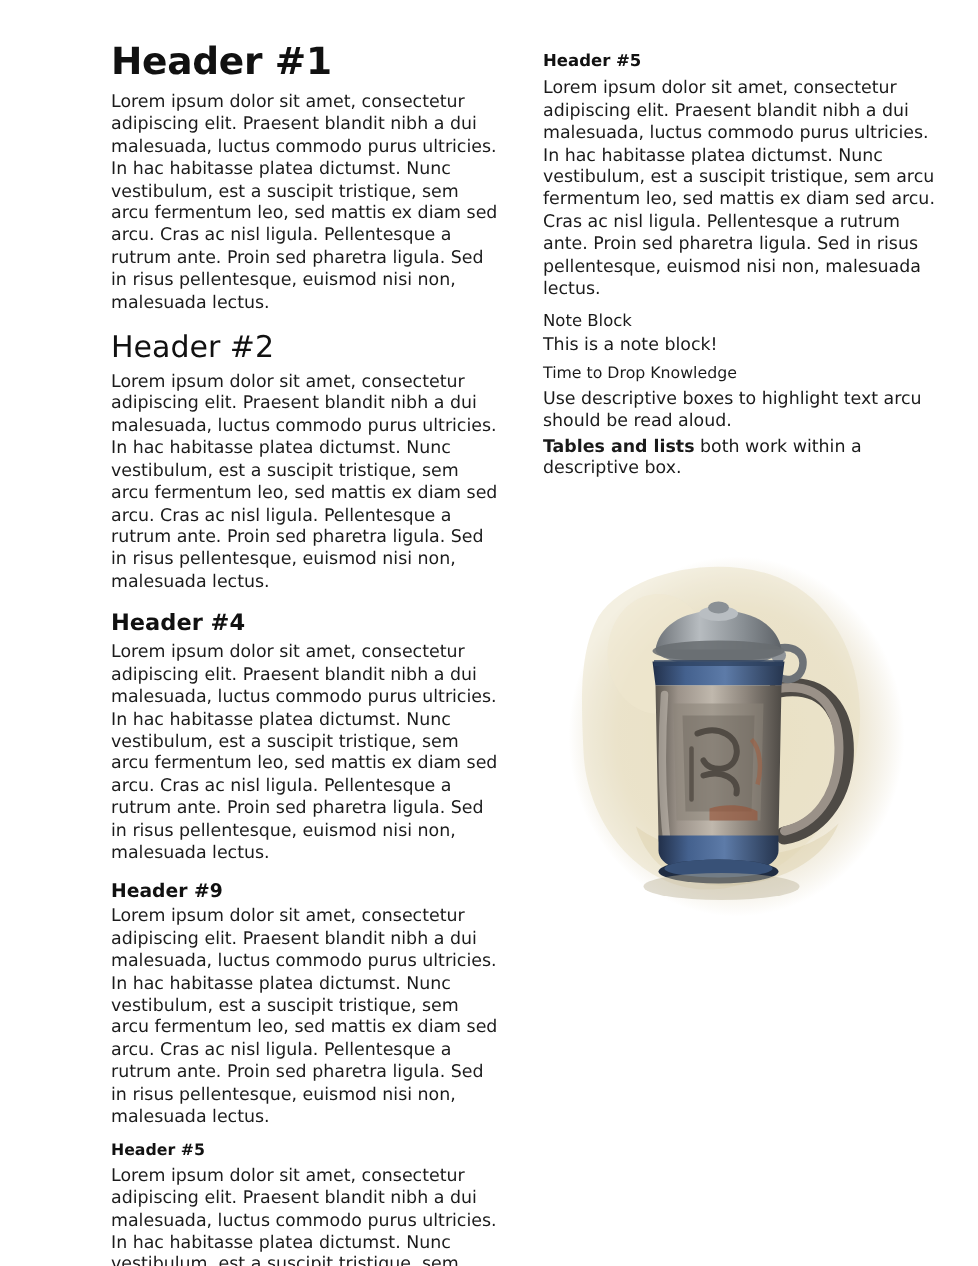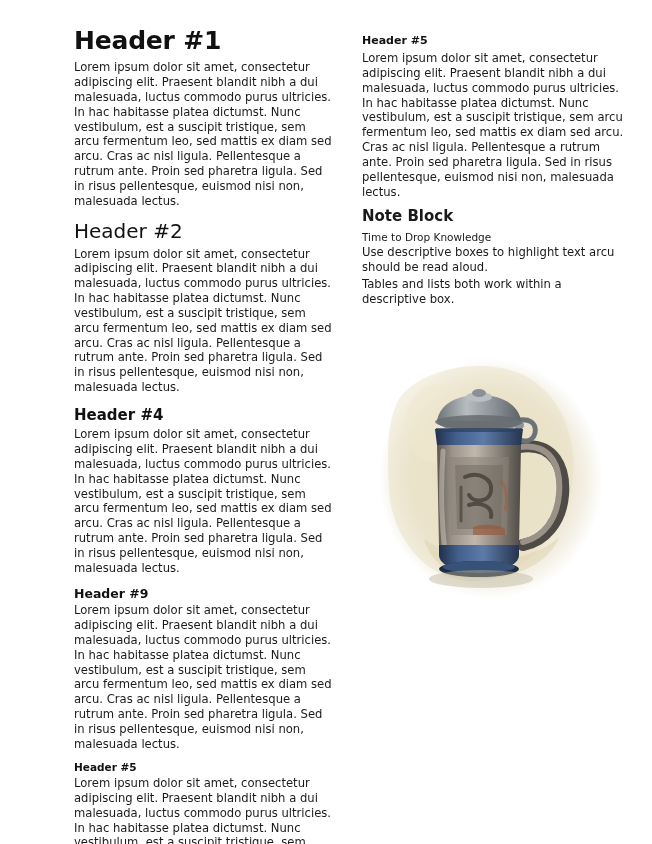--- a/index.html
+++ b/index.html
@@ -83,43 +83,43 @@
     color: #111;
   }
   p.body {
     font-size: 11.6px;
     line-height: 1.28;
     margin: 0 0 2px 0;
     color: #1b1b1b;
     text-align: left;
   }
   .note-title {
-    font-size: 15px;
-    font-weight: bold;
+    font-size: 11px;
+    font-weight: normal;
     margin: 9px 0 2px 0;
     line-height: 1.1;
   }
   .note-text {
     font-size: 11.6px;
     line-height: 1.28;
     margin: 0 0 2px 0;
   }
   .drop-title {
     font-size: 10.5px;
     font-weight: normal;
     margin: 7px 0 2px 0;
     line-height: 1.1;
   }
   .desc-text {
     font-size: 11.6px;
     line-height: 1.28;
     margin: 0 0 2px 0;
   }
   .desc-text b {
-    font-weight: normal;
+    font-weight: bold;
   }
 
   
   .illustration {
     position: relative;
     width: 250px;
     height: 280px;
     margin: 22px auto 0 auto;
   }
   .illustration svg {
@@ -150,20 +150,21 @@
       <p class="body">Lorem ipsum dolor sit amet, consectetur adipiscing elit. Praesent blandit nibh a dui malesuada, luctus commodo purus ultricies. In hac habitasse platea dictumst. Nunc vestibulum, est a suscipit tristique, sem arcu fermentum leo, sed mattis ex diam sed arcu. Cras ac nisl ligula. Pellentesque a rutrum ante. Proin sed pharetra ligula. Sed in risus pellentesque, euismod nisi non, malesuada lectus.</p>
 
     </div>
 
     <div class="col-right">
 
       <h5 class="h5-right">Header #5</h5>
       <p class="body">Lorem ipsum dolor sit amet, consectetur adipiscing elit. Praesent blandit nibh a dui malesuada, luctus commodo purus ultricies. In hac habitasse platea dictumst. Nunc vestibulum, est a suscipit tristique, sem arcu fermentum leo, sed mattis ex diam sed arcu. Cras ac nisl ligula. Pellentesque a rutrum ante. Proin sed pharetra ligula. Sed in risus pellentesque, euismod nisi non, malesuada lectus.</p>
 
       <div class="note-title">Note Block</div>
+      <div class="note-text">This is a note block!</div>
 
       <div class="drop-title">Time to Drop Knowledge</div>
       <div class="desc-text">Use descriptive boxes to highlight text arcu should be read aloud.</div>
       <div class="desc-text"><b>Tables and lists</b><span> both work within a descriptive box.</span></div>
 
       <div class="illustration">
         <svg width="250" height="280" viewBox="0 0 250 280" xmlns="http://www.w3.org/2000/svg">
           <defs>
             <linearGradient id="bodyGrad" x1="0" y1="0" x2="1" y2="0">
               <stop offset="0%" stop-color="#5c5750"></stop>

